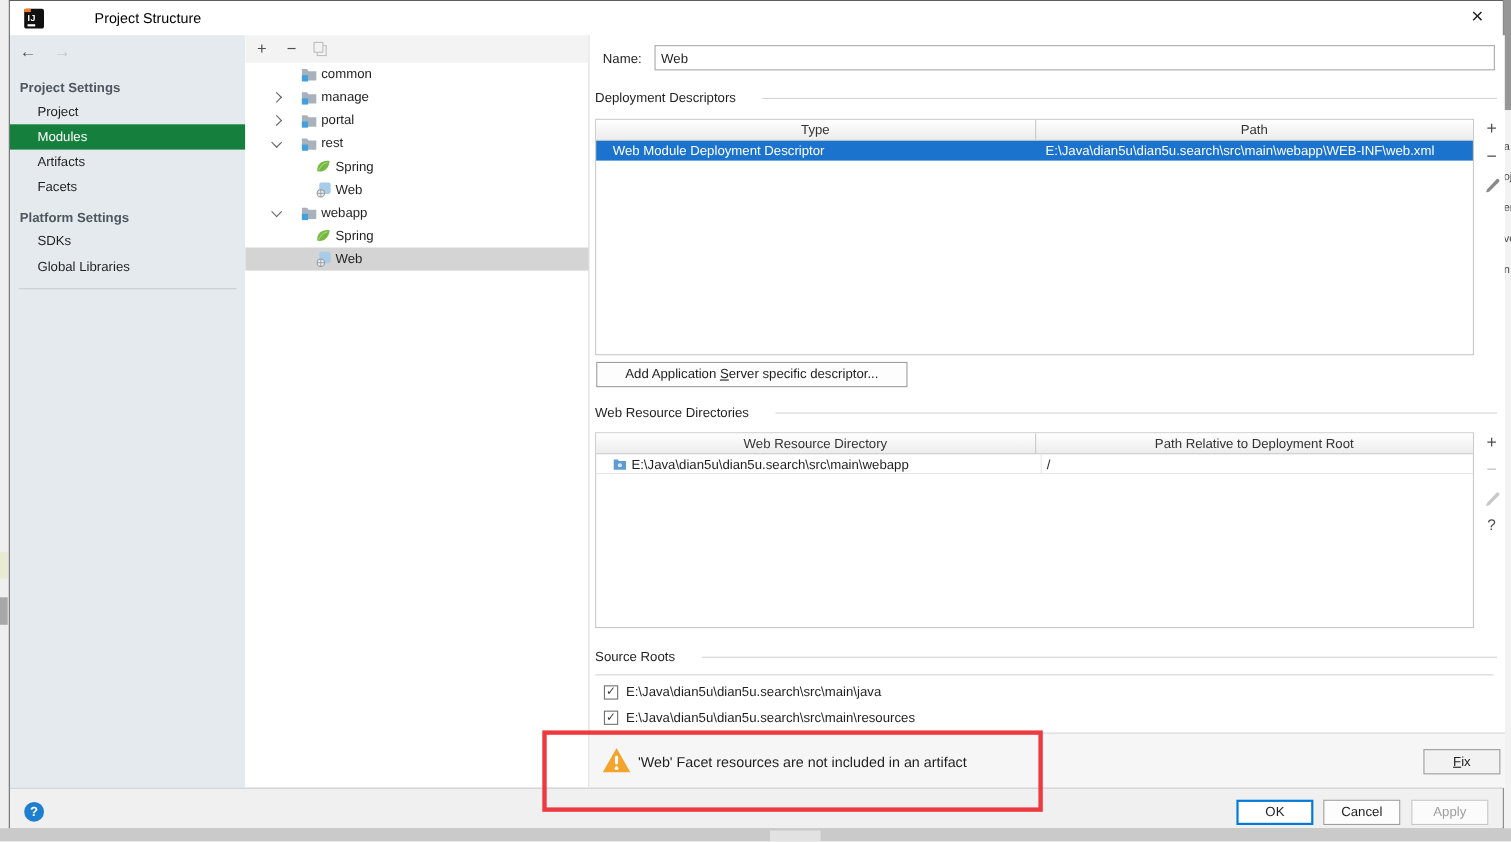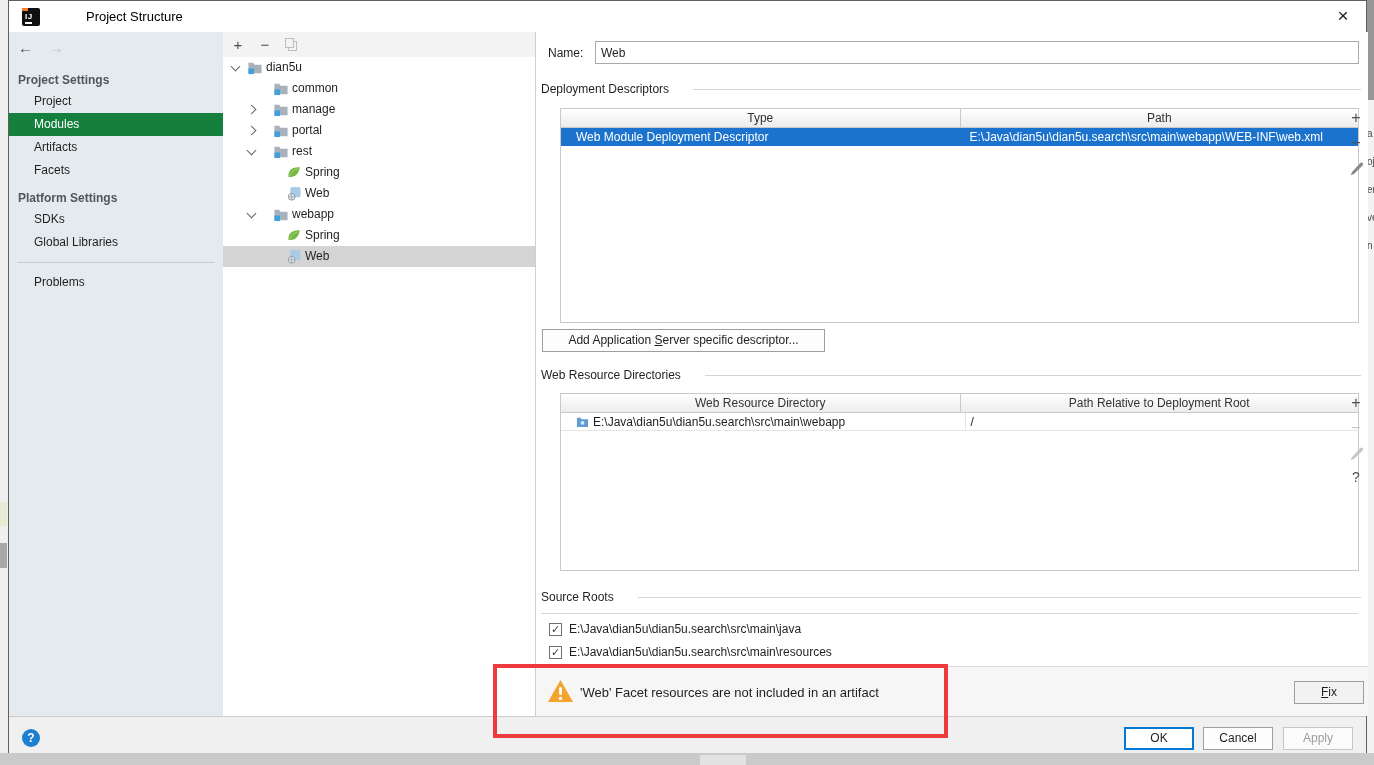--- a/index.html
+++ b/index.html
@@ -56,21 +56,21 @@
   .pos-t0 { left:43px; } .pos-t1 { left:69px; } .pos-t2 { left:82px; }
 
   
   .rightpanel { position:absolute; left:527px; top:31px; width:832px; height:684px; background:#fff; }
   .name-label { position:absolute; left:12px; top:14px; }
   .name-input { position:absolute; left:59px; top:9px; width:764px; height:23px; border:1px solid #a9a9a9; font-family:"Liberation Sans",sans-serif; font-size:12px; padding:0 5px; color:#1f1f1f; }
   .sep { position:absolute; left:5px; right:7px; display:flex; align-items:center; gap:24px; }
   .sep .line { flex:1; height:1px; background:#d4d4d4; }
   .sep-dd { top:50px; } .sep-wrd { top:336px; } .sep-sr { top:558px; }
 
-  .ptable { position:absolute; left:5px; width:799px; background:#fff; border:1px solid #c9c9c9;margin-left:19px; }
+  .ptable { position:absolute; left:5px; width:799px; background:#fff; border:1px solid #c9c9c9; }
   .t-dd { top:76px; height:215px; } .t-wrd { top:361px; height:178px; }
   .thead { display:flex; height:19px; background:linear-gradient(#ffffff,#ececec); border-bottom:1px solid #c9c9c9; }
   .th { width:50%; text-align:center; line-height:18px; color:#333; }
   .th + .th { border-left:1px solid #c9c9c9; }
   .trow { display:flex; height:18px; line-height:18px;padding-left:10px; }
   .trow.sel { background:#1b73ce; color:#fff; }
   .td { width:50%; padding-left:5px; white-space:nowrap; overflow:hidden; display:flex; align-items:center; gap:4px; }
   .t-wrd .trow { border-bottom:1px solid #e6e6e6; height:18px; }
   .t-wrd .td + .td { border-left:1px solid #e6e6e6; }
 
@@ -139,41 +139,32 @@
     </div>
     <div class="side-header">Project Settings</div>
     <div class="side-item">Project</div>
     <div class="side-item selected">Modules</div>
     <div class="side-item">Artifacts</div>
     <div class="side-item">Facets</div>
     <div class="side-header second">Platform Settings</div>
     <div class="side-item">SDKs</div>
     <div class="side-item">Global Libraries</div>
     <div class="side-divider"></div>
-    <div class="side-problems">Problems</div>
   </div>
 
   <div class="treepanel">
     <div class="tree-toolbar">
       <span class="tb-glyph">+</span>
       <span class="tb-glyph">−</span>
       <span class="icon-copy">
           <span class="c2"></span>
           <span class="c1"></span>
         </span>
     </div>
 
-    <div class="tree-row">
-      <span class="chev down pos-c0"></span>
-      <svg class="tree-icon pos-i0" viewBox="0 0 16 16">
-          <path d="M1 3h5l1.5 2H15v9H1z" fill="#a9b2bc"></path>
-          <rect x="1" y="9" width="6" height="6" fill="#41a0de"></rect>
-        </svg>
-      <span class="tree-label pos-t0">dian5u</span>
-    </div>
     <div class="tree-row">
       <svg class="tree-icon pos-i1" viewBox="0 0 16 16">
           <path d="M1 3h5l1.5 2H15v9H1z" fill="#a9b2bc"></path>
           <rect x="1" y="9" width="6" height="6" fill="#41a0de"></rect>
         </svg>
       <span class="tree-label pos-t1">common</span>
     </div>
     <div class="tree-row">
       <span class="chev right pos-c1"></span>
       <svg class="tree-icon pos-i1" viewBox="0 0 16 16">

